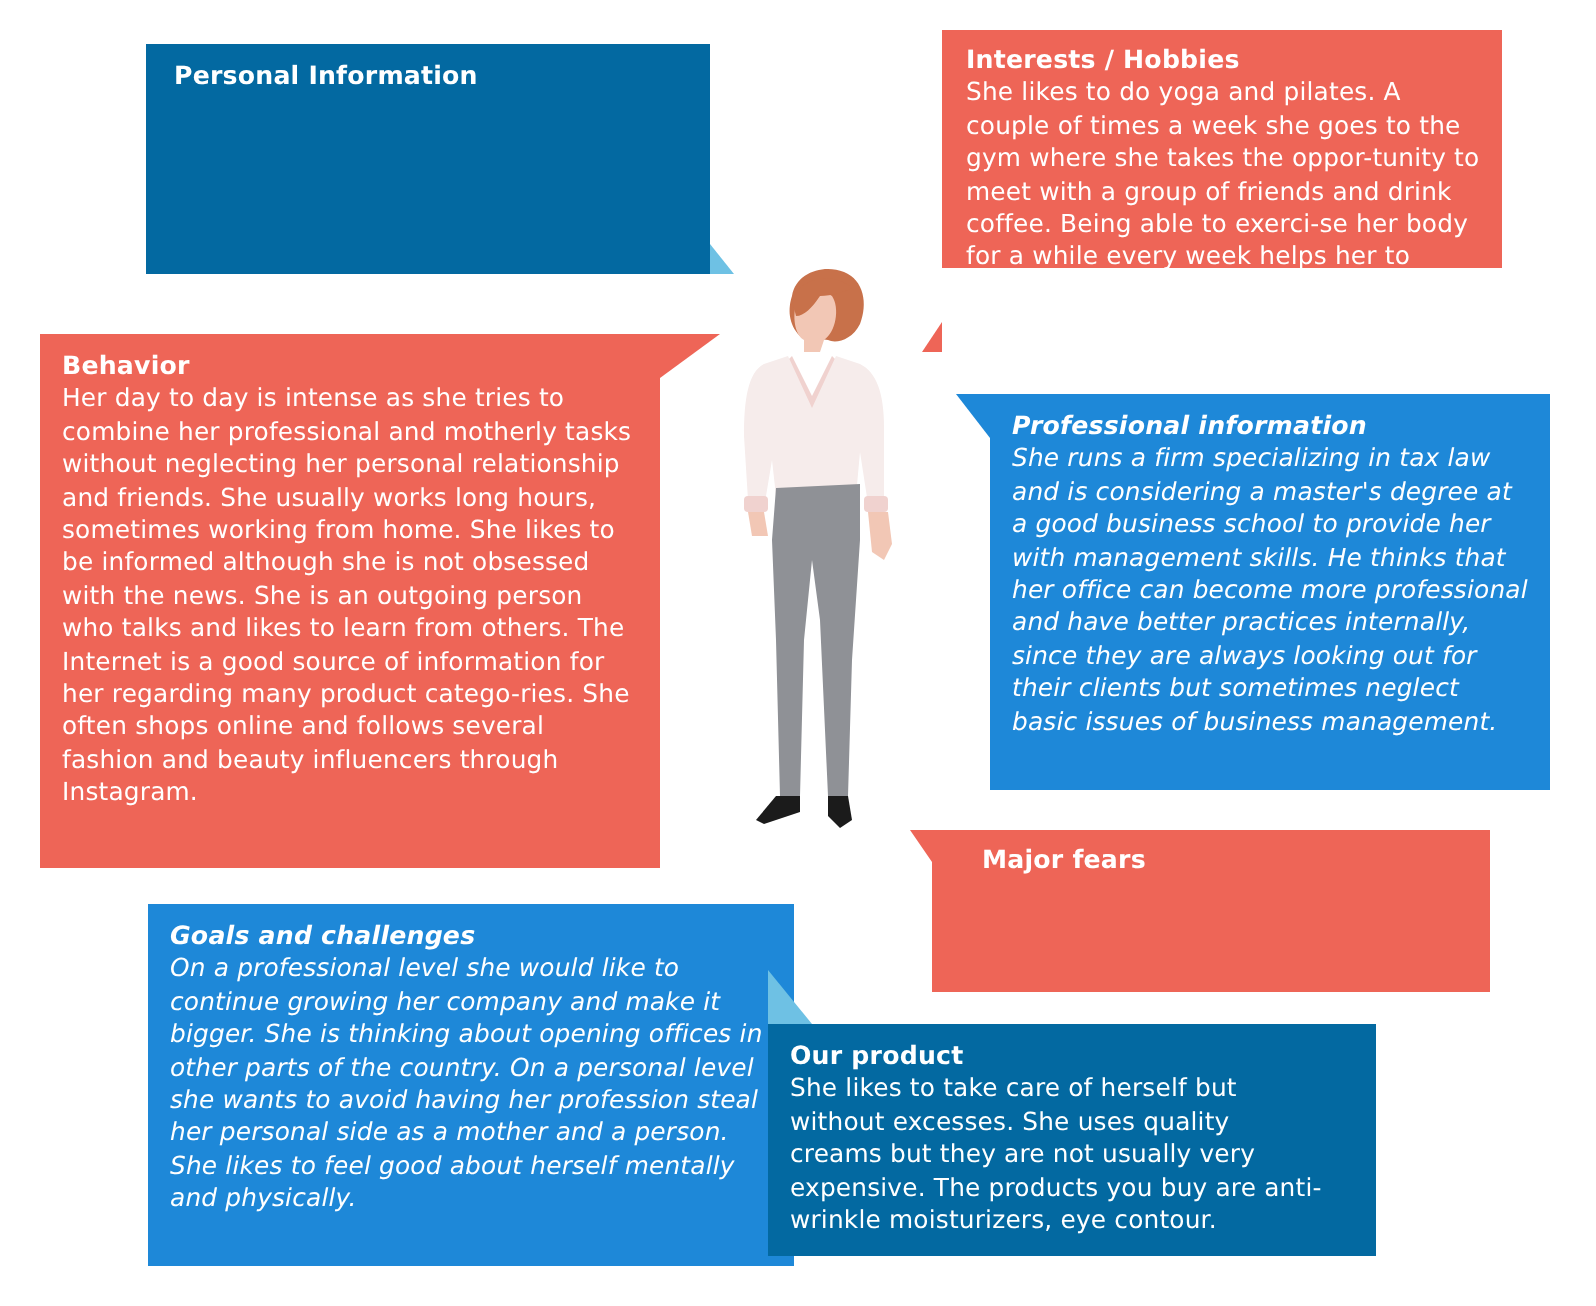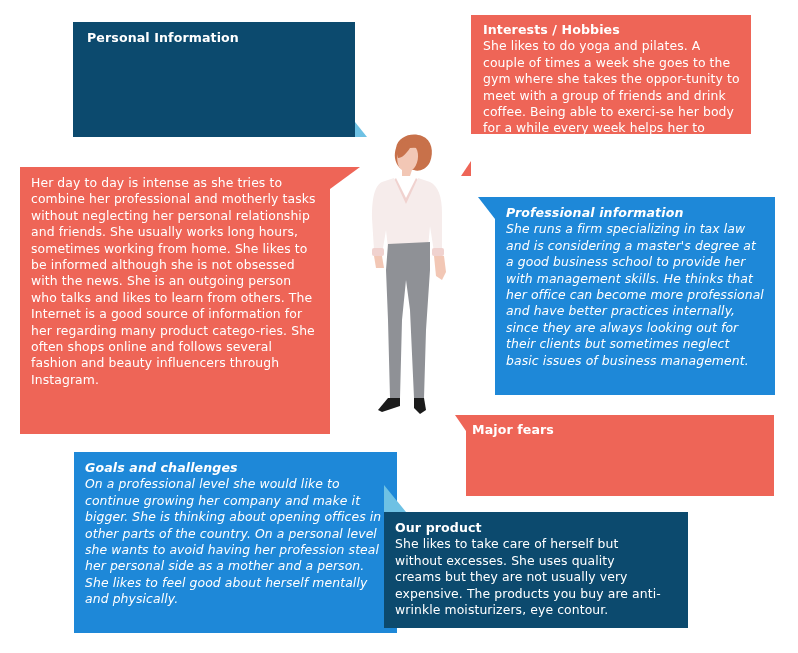--- a/index.html
+++ b/index.html
@@ -10,42 +10,42 @@
   }
   .box {
     position:absolute; box-sizing:border-box;
     color:#ffffff; font-size:12.4px; line-height:16.4px;
     letter-spacing:0.1px;
   }
   .box .title { font-weight:bold; font-size:12.6px; display:block; }
   .box .body { display:block; }
   .tail { position:absolute; width:0; height:0; }
 
-  .lightblue { background:#0c4a6e; }
+  .lightblue { background:#0369a1; }
   .salmon { background:#EE6557; }
   .blue { background:#1E88D8;font-style:italic; }
 
   
   #b-personal { left:73px; top:22px; width:282px; height:115px; padding:8px 12px 0 14px; }
   #t-personal { left:355px; top:122px; border-left:12px solid #6EC1E4; border-top:15px solid transparent; }
 
   
   #b-interests { left:471px; top:15px; width:280px; height:119px; padding:7px 10px 0 12px; }
   #t-interests { left:461px; top:161px; border-right:10px solid #EE6557; border-top:15px solid transparent; }
 
   
   #b-behavior { left:20px; top:167px; width:310px; height:267px; padding:8px 10px 0 11px; }
   #t-behavior { left:330px; top:167px; border-left:30px solid #EE6557; border-bottom:22px solid transparent; }
 
   
   #b-professional { left:495px; top:197px; width:280px; height:198px; padding:8px 10px 0 11px; }
   #t-professional { left:478px; top:197px; border-right:17px solid #1E88D8; border-bottom:22px solid transparent; }
 
   
-  #b-fears { left:466px; top:415px; width:308px; height:81px; padding:7px 10px 0 6px; }
+  #b-fears { left:466px; top:415px; width:279px; height:81px; padding:7px 10px 0 25px; }
   #t-fears { left:455px; top:415px; border-right:11px solid #EE6557; border-bottom:16px solid transparent; }
 
   
   #b-goals { left:74px; top:452px; width:323px; height:181px; padding:8px 10px 0 11px; }
   #t-goals { left:355px; top:452px; border-left:17px solid #1E88D8; border-bottom:18px solid transparent; }
 
   
   #b-product { left:384px; top:512px; width:304px; height:116px; padding:8px 26px 0 11px; }
   #t-product { left:384px; top:485px; border-left:22px solid #6EC1E4; border-top:27px solid transparent; }
 
@@ -61,20 +61,21 @@
 </div>
 
 <div class="tail" id="t-interests"></div>
 <div class="box salmon" id="b-interests">
   <span class="title">Interests / Hobbies</span>
   <span class="body">She likes to do yoga and pilates. A couple of times a week she goes to the gym where she takes the oppor-tunity to meet with a group of friends and drink coffee. Being able to exerci-se her body for a while every week helps her to oxygenate her body and mind on a daily basis.</span>
 </div>
 
 <div class="tail" id="t-behavior"></div>
 <div class="box salmon" id="b-behavior">
+  <span class="title">Behavior</span>
   <span class="body">Her day to day is intense as she tries to combine her professional and motherly tasks without neglecting her personal relationship and friends. She usually works long hours, sometimes working from home. She likes to be informed although she is not obsessed with the news. She is an outgoing person who talks and likes to learn from others. The Internet is a good source of information for her regarding many product catego-ries. She often shops online and follows several fashion and beauty influencers through Instagram.</span>
 </div>
 
 <div class="tail" id="t-professional"></div>
 <div class="box blue" id="b-professional">
   <span class="title">Professional information</span>
   <span class="body">She runs a firm specializing in tax law and is considering a master's degree at a good business school to provide her with management skills. He thinks that her office can become more professional and have better practices internally, since they are always looking out for their clients but sometimes neglect basic issues of business management.</span>
 </div>
 
 <div class="tail" id="t-fears"></div>

